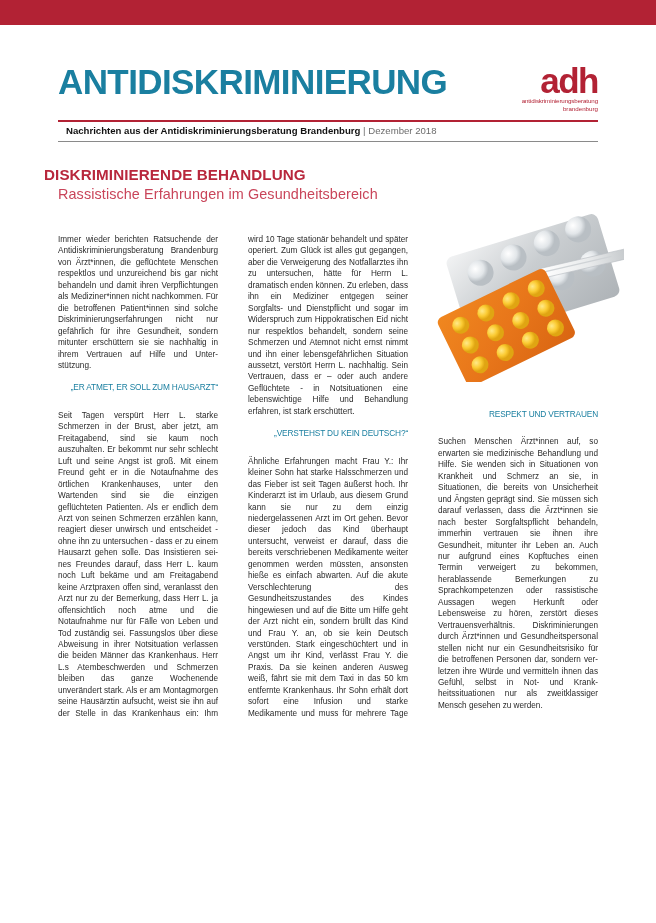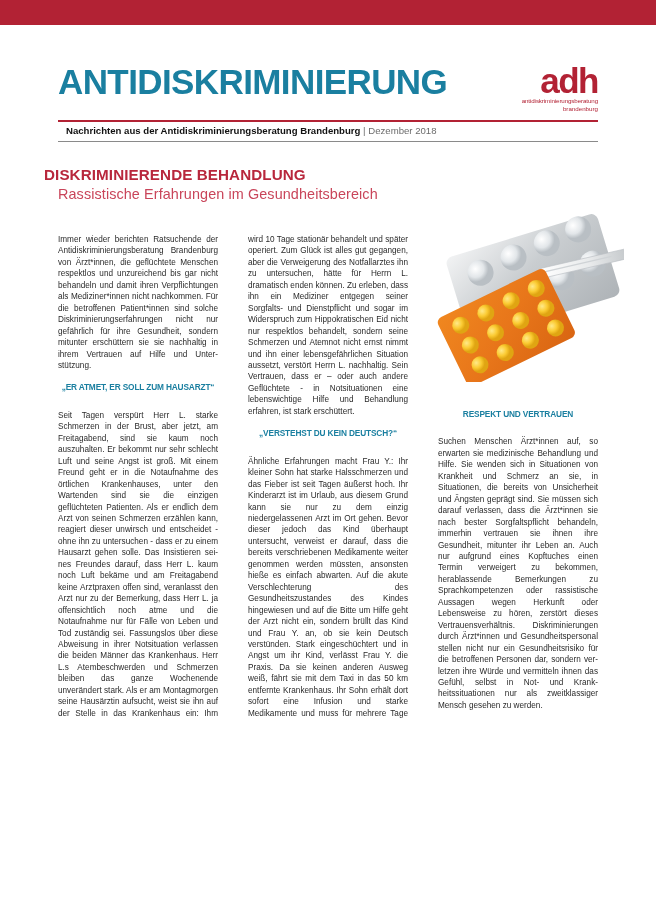--- a/index.html
+++ b/index.html
@@ -125,24 +125,24 @@
   .col-1 { left: 58px; }
   .col-2 { left: 248px; }
   .col-3 { left: 438px; }
   .col-3 { top: 393px; }
 
   .col p { margin: 16px 0 0 0; text-align: justify; }
 
   .sec-head {
     display: block;
     font-size: 8.3px;
-    font-weight: bold;
+    font-weight: normal;
     color: #1a7fa0;
     letter-spacing: -0.15px;
-    text-align: center;
+    text-align: right;
     margin: 11px 0 10px 0;
     white-space: nowrap;
   }
   .sec-head.first { margin-top: 16px; }
 
   
   .photo {
     position: absolute;
     left: 432px; top: 214px;
     width: 192px; height: 168px;

